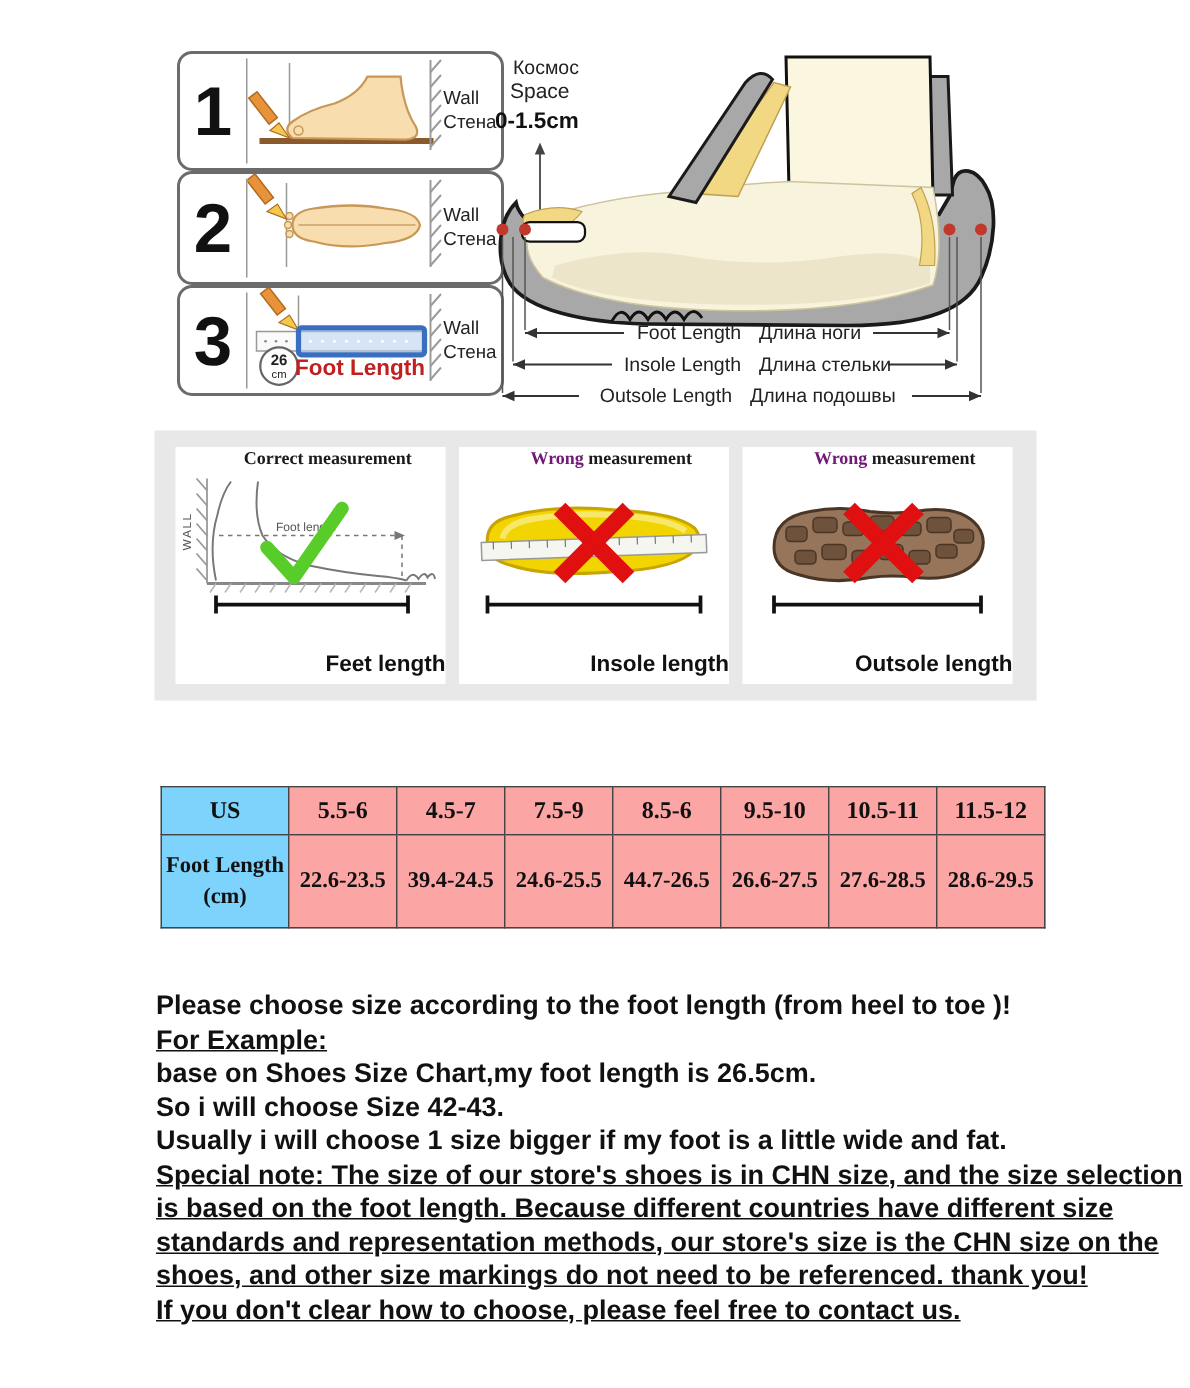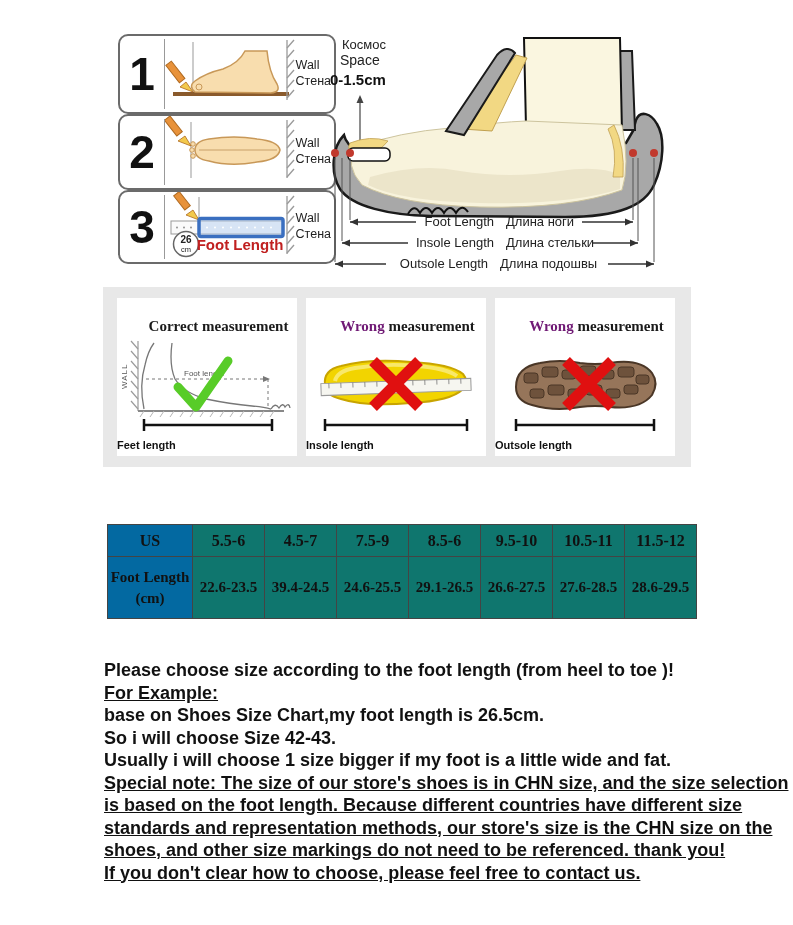--- a/index.html
+++ b/index.html
@@ -17,36 +17,36 @@
   .step-art{flex:1;position:relative;}
   .wall-label{position:absolute;right:3px;top:50%;transform:translateY(-50%);
               font-size:12.5px;color:#222;line-height:1.25;text-align:left;}
 
   
   .shoe-wrap{position:absolute;left:330px;top:25px;width:460px;height:255px;}
 
   
   .band{position:absolute;left:103px;top:287px;width:588px;height:180px;background:#e8e8e8;}
   .panel{position:absolute;top:11px;width:180px;height:158px;background:#ffffff;}
-  .panel-title{margin-top:20px;text-align:center;font-family:"Liberation Serif",serif;
-               font-weight:bold;font-size:15px;color:#1a1a1a;padding-left:23px;}
+  .panel-title{margin-top:0;text-align:center;font-family:"Liberation Serif",serif;
+               font-weight:bold;font-size:12px;color:#1a1a1a;padding-left:23px;}
   .panel-title .red{color:#701a75;}
-  .panel-caption{position:absolute;bottom:5px;width:100%;text-align:left;
-                 font-weight:bold;font-size:11px;color:#111;}
+  .panel-caption{position:absolute;bottom:5px;width:100%;text-align:right;
+                 font-weight:bold;font-size:15px;color:#111;}
 
   
   .chart-title{position:absolute;left:103px;top:486px;width:588px;text-align:center;
                font-family:"Liberation Serif",serif;font-weight:bold;font-size:23px;
                text-decoration:underline;color:#000;}
   table.size{position:absolute;left:107px;top:524px;border-collapse:collapse;table-layout:fixed;
              font-family:"Liberation Serif",serif;font-weight:bold;color:#111;}
   table.size td{border:1px solid #444;text-align:center;vertical-align:middle;
                 font-size:16px;padding:0;}
-  td.hdr{background:#0369a1;width:84px;}
-  td.cell{background:#0f766e;width:71px;}
+  td.hdr{background:#7dd3fc;width:84px;}
+  td.cell{background:#fca5a5;width:71px;}
   tr.r1 td,tr.r2 td{height:31px;}
   tr.r3 td{height:61px;font-size:15px;}
   .hdr2{line-height:1.1;padding:4px 0;}
   .hdr2 div{margin:4px 0;}
 
   
   .notes{position:absolute;left:104px;top:659px;width:692px;font-weight:bold;
          font-size:18px;line-height:22.5px;color:#111;}
   .notes p{margin:0;}
   .u{text-decoration:underline;}
@@ -371,21 +371,21 @@
       <td class="cell">11.5-12</td>
     </tr>
     <tr class="r3">
       <td class="hdr hdr2">
         <div>Foot Length</div>
         <div>(cm)</div>
       </td>
       <td class="cell">22.6-23.5</td>
       <td class="cell">39.4-24.5</td>
       <td class="cell">24.6-25.5</td>
-      <td class="cell">29.1-26.5</td>
+      <td class="cell">44.7-26.5</td>
       <td class="cell">26.6-27.5</td>
       <td class="cell">27.6-28.5</td>
       <td class="cell">28.6-29.5</td>
     </tr>
   </tbody>
     </table>
 
   <div class="notes">
     <p>Please choose size according to the foot length (from heel to toe )!</p>
     <p class="u">For Example:</p>

